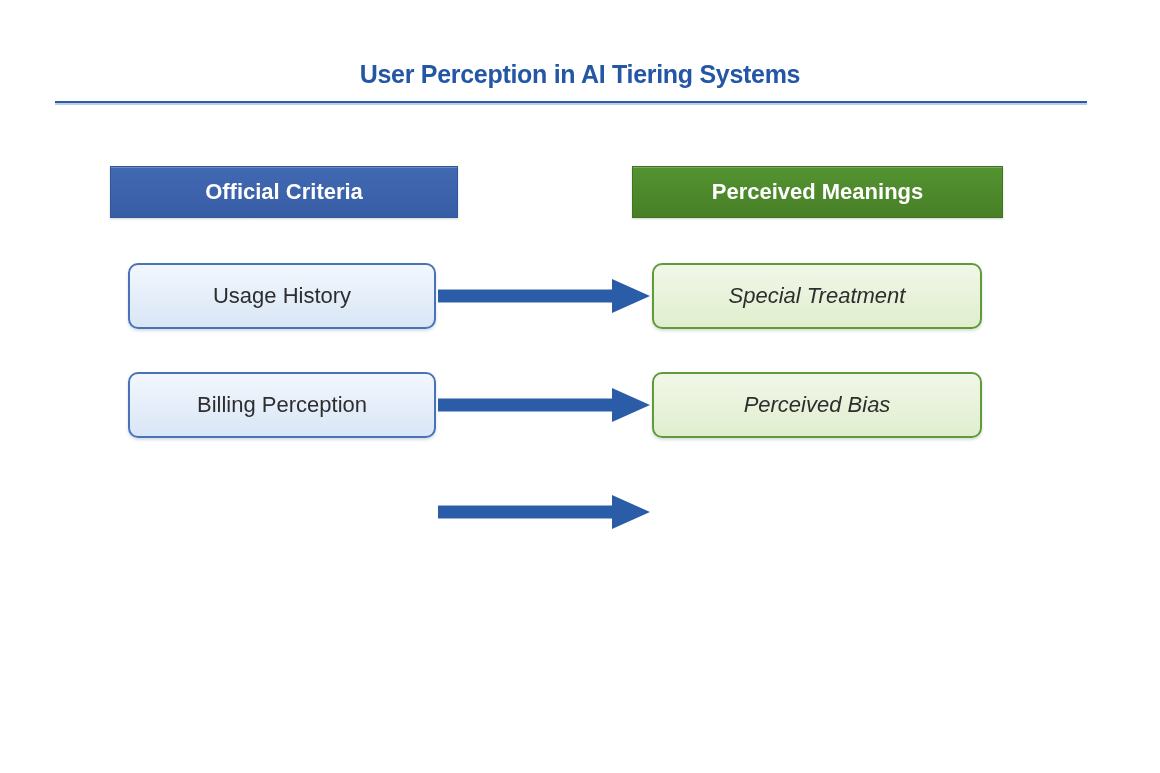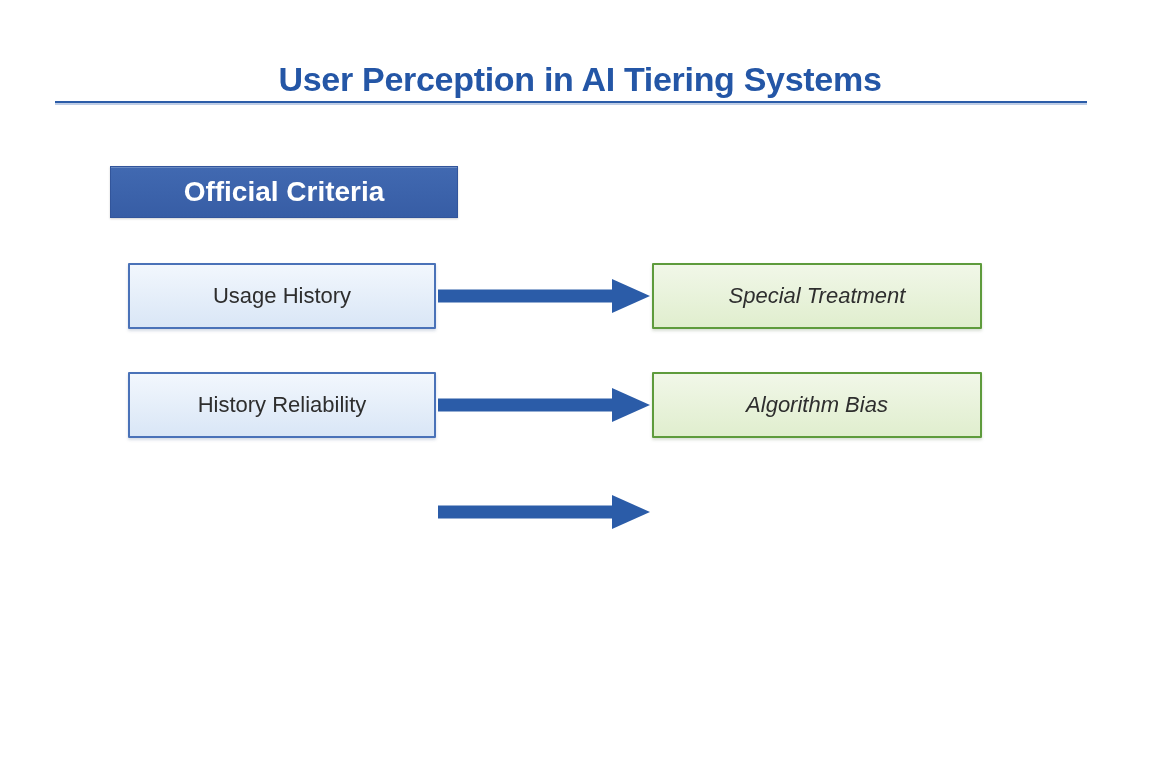--- a/index.html
+++ b/index.html
@@ -16,21 +16,21 @@
     overflow: hidden;
   }
 
   
   .title {
     position: absolute;
     top: 60px;
     left: 0;
     width: 100%;
     text-align: center;
-    font-size: 34px;
+    font-size: 25px;
     font-weight: bold;
     color: #2456A6;
     letter-spacing: -0.3px;
   }
   .title-rule {
     position: absolute;
     top: 101px;
     left: 55px;
     width: 1032px;
     height: 2px;
@@ -39,21 +39,21 @@
   }
 
   
   .col-header {
     position: absolute;
     top: 166px;
     height: 50px;
     display: flex;
     align-items: center;
     justify-content: center;
-    font-size: 28px;
+    font-size: 22px;
     font-weight: bold;
     color: #ffffff;
   }
   .col-header.blue {
     left: 110px;
     width: 346px;
     background: linear-gradient(180deg, #4169B1 0%, #375DA5 100%);
     border: 1px solid #32559B;
     box-shadow: inset 0 1px 0 rgba(255,255,255,0.22), 0 1px 2px rgba(0,0,0,0.18);
   }
@@ -67,21 +67,21 @@
 
   
   .item-box {
     position: absolute;
     height: 62px;
     display: flex;
     align-items: center;
     justify-content: center;
     font-size: 22px;
     color: #2E2E2E;
-    border-radius: 1px;
+    border-radius: 10px;
   }
   .item-box.blue {
     left: 128px;
     width: 304px;
     background: linear-gradient(180deg, #F2F7FD 0%, #D9E6F6 100%);
     border: 2px solid #4A72B8;
     box-shadow: 0 2px 3px rgba(120, 140, 170, 0.3);
   }
   .item-box.green {
     left: 652px;
@@ -129,41 +129,44 @@
 <body>
 
 <div class="slide">
 
   <div class="title">User Perception in AI Tiering Systems</div>
   <div class="title-rule"></div>
 
   <div class="col-header blue">
     <span>Official Criteria</span>
   </div>
+  <div class="col-header green">
+    <span>Perceived Meanings</span>
+  </div>
 
   <div class="item-box blue r0">
     <span>Usage History</span>
   </div>
   <div class="arrow a0">
     <div class="shaft"></div>
     <div class="head"></div>
   </div>
   <div class="item-box green r0">
     <span>Special Treatment</span>
   </div>
 
   <div class="item-box blue r1">
-    <span>History Reliability</span>
+    <span>Billing Perception</span>
   </div>
   <div class="arrow a1">
     <div class="shaft"></div>
     <div class="head"></div>
   </div>
   <div class="item-box green r1">
-    <span>Algorithm Bias</span>
+    <span>Perceived Bias</span>
   </div>
 
   <div class="arrow a2">
     <div class="shaft"></div>
     <div class="head"></div>
   </div>
 
 </div>
 
 </body></html>

